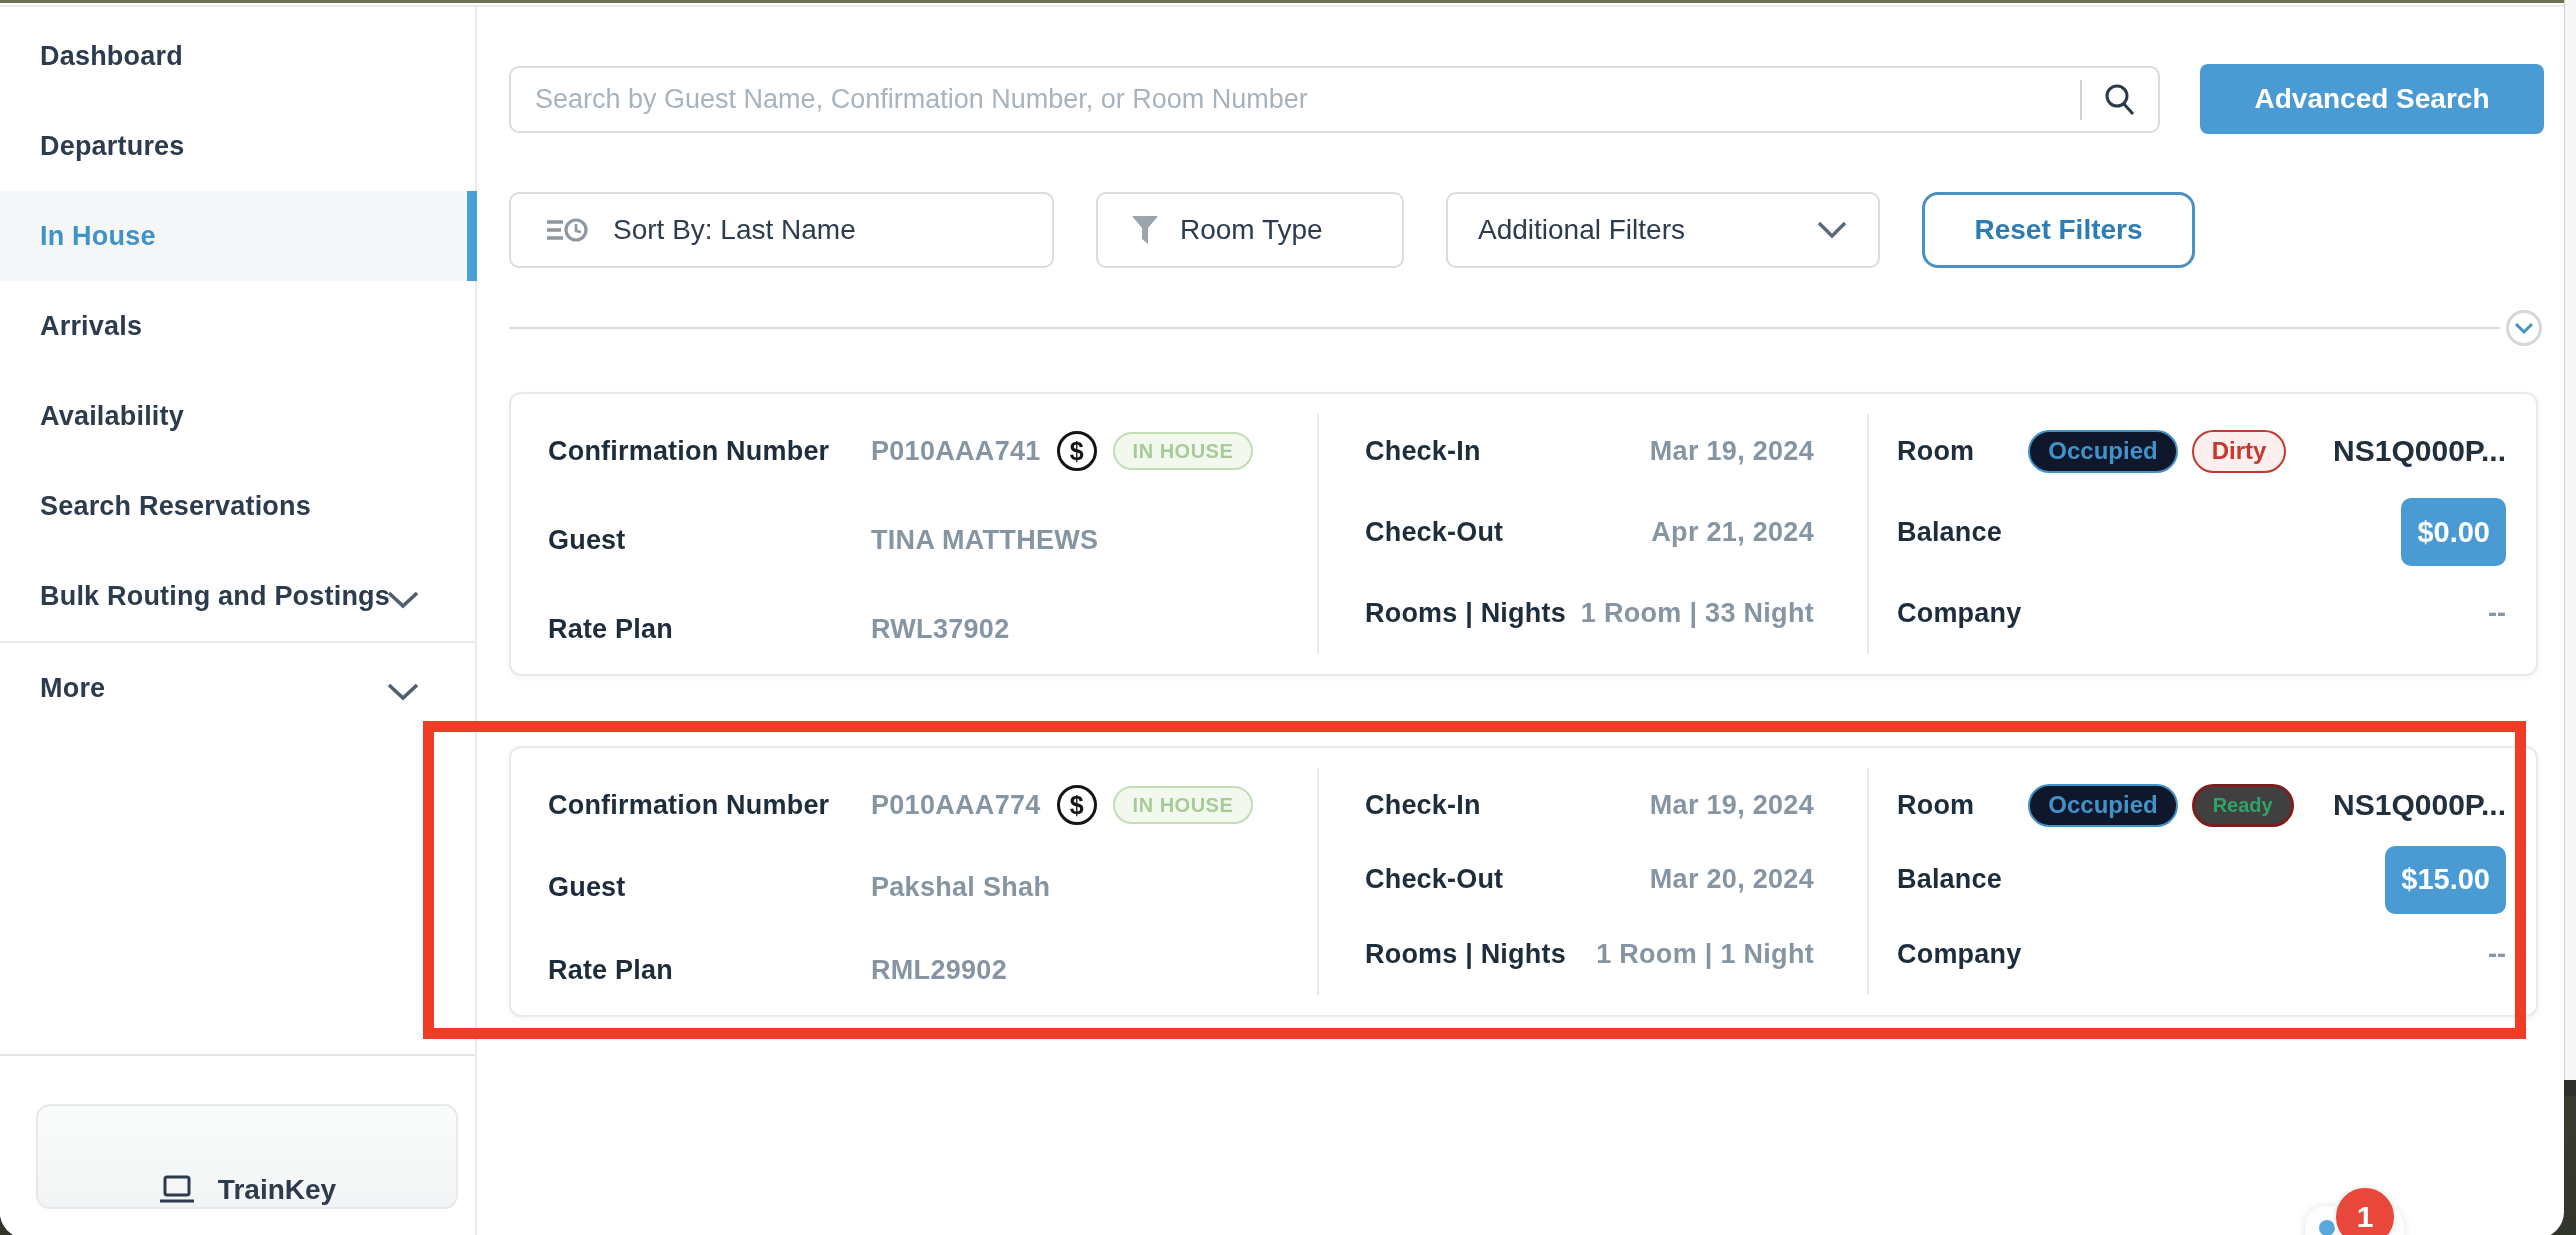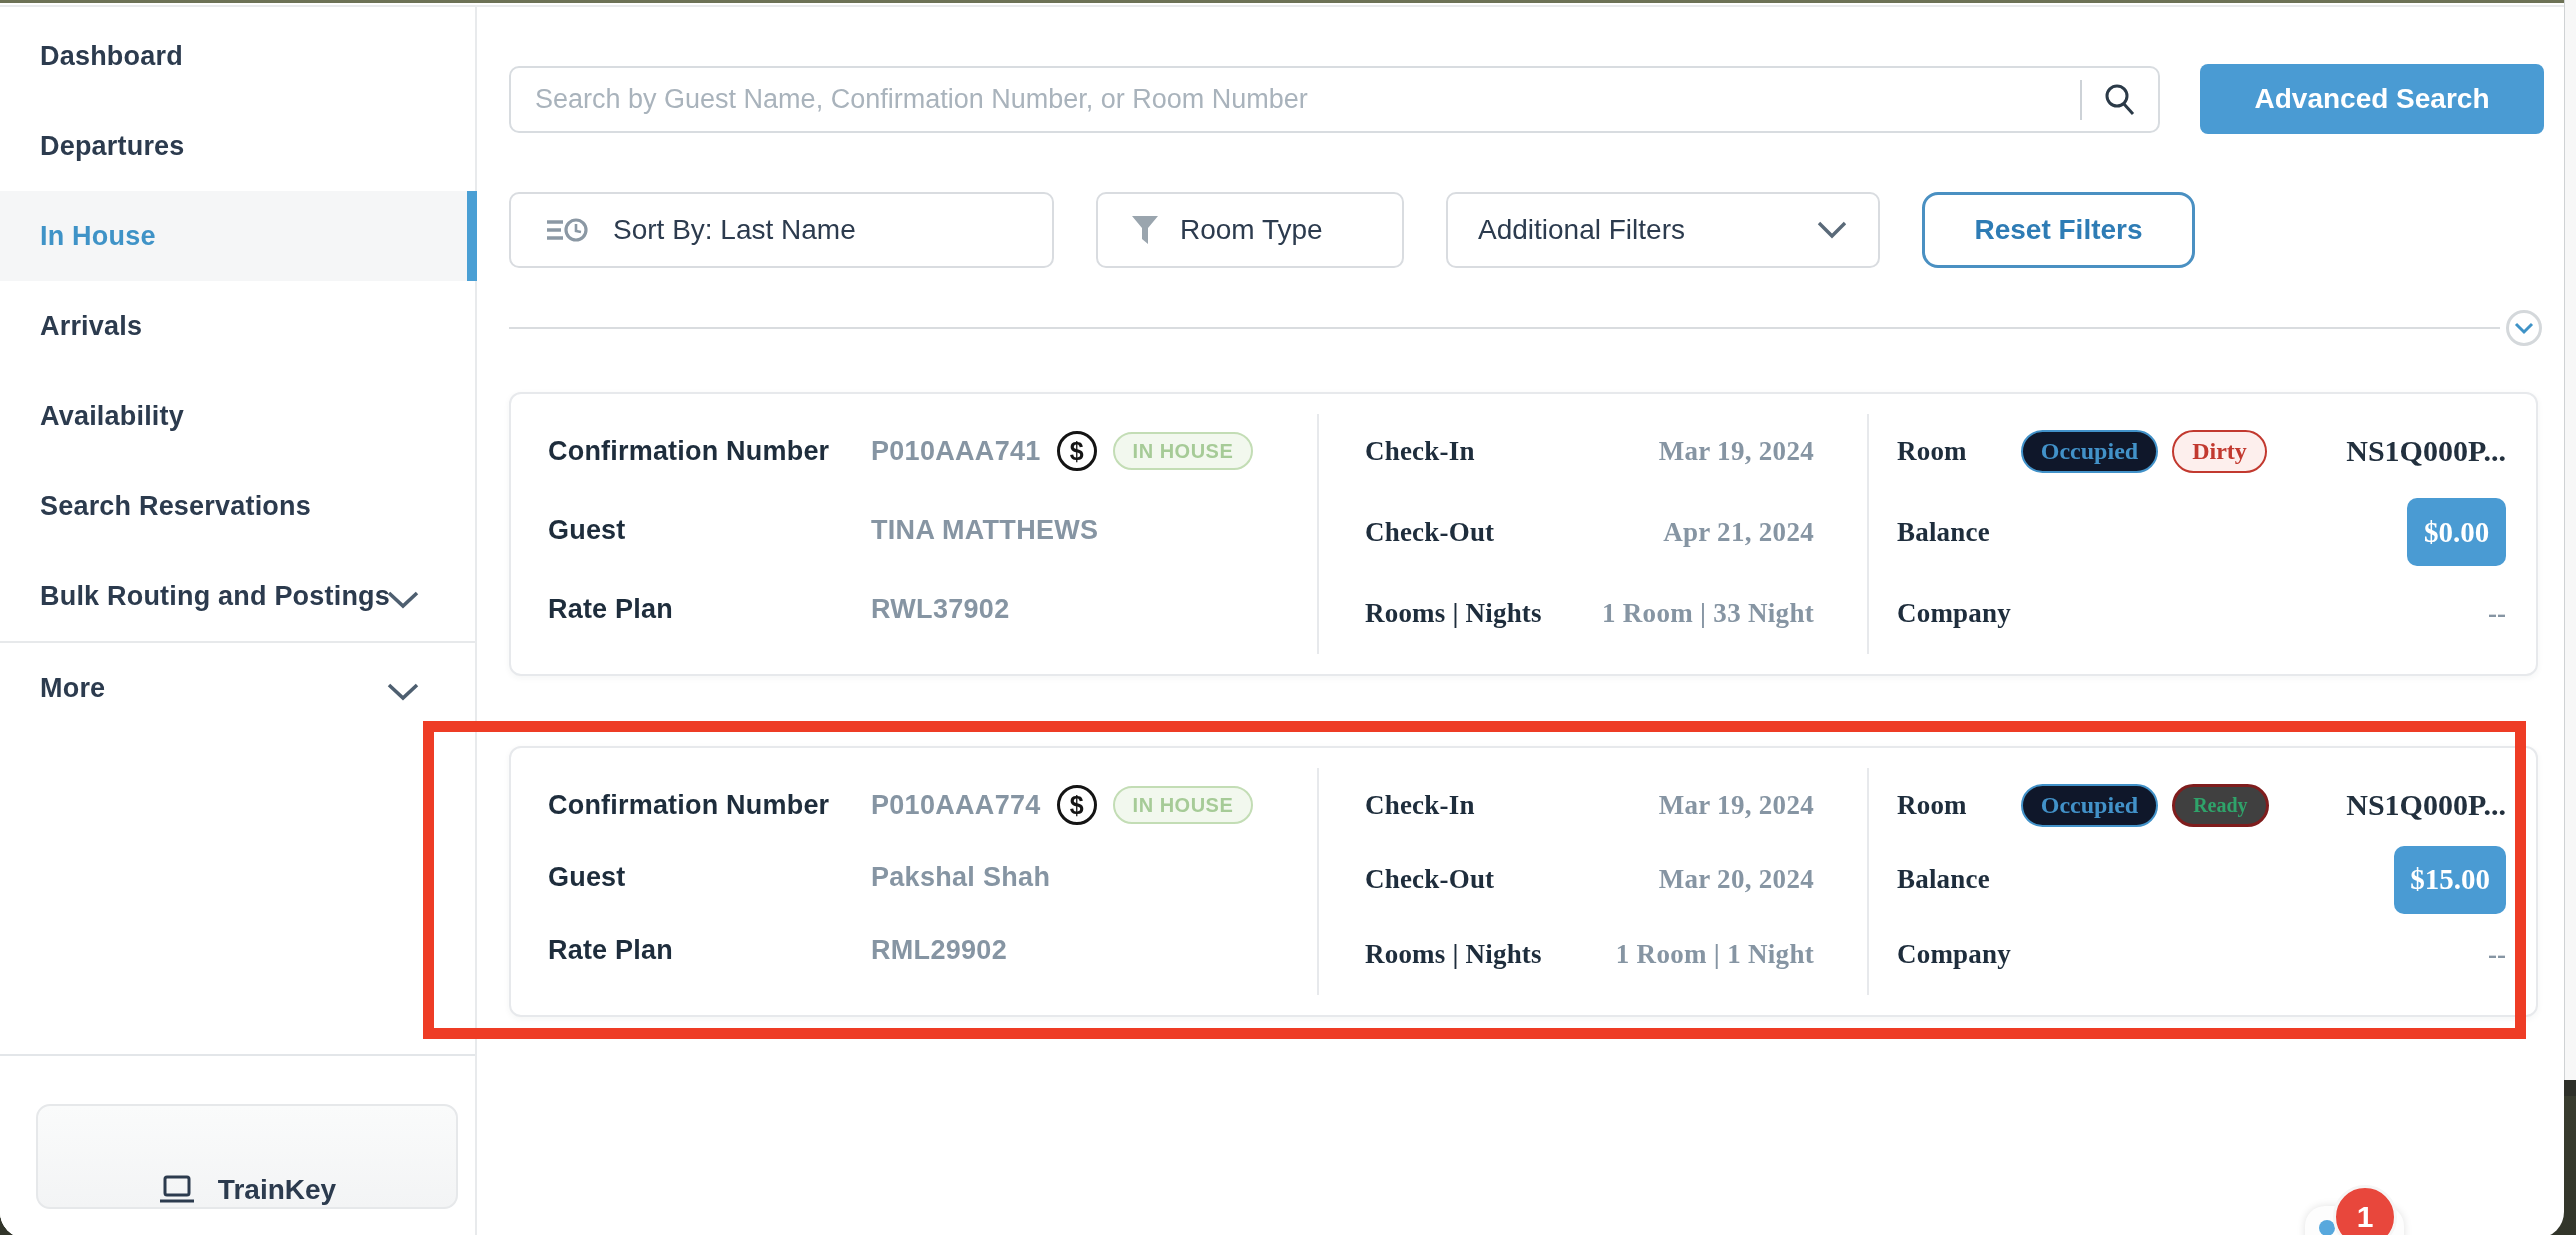--- a/index.html
+++ b/index.html
@@ -90,24 +90,24 @@
     background:#fff;border:2px solid #e7e9ec;border-radius:12px;
     box-shadow:0 2px 6px rgba(40,50,60,.05);
     display:grid;grid-template-columns:806px 550px 673px;cursor:pointer;
   }
   .card-1{top:389px;height:284px;}
   .card-2{top:743px;height:271px;}
   .hl-box{
     position:absolute;left:-56px;top:718px;width:2103px;height:318px;box-sizing:border-box;
     border:11px solid #ee3c25;pointer-events:none;z-index:5;
   }
-  .col{display:flex;flex-direction:column;justify-content:space-between;box-sizing:border-box;padding:30px 0 38px 0;}
+  .col{display:flex;flex-direction:column;justify-content:space-between;box-sizing:border-box;padding:30px 0 18px 0;}
   .col-b{border-left:2px solid #e7e9ec;padding-left:46px;padding-right:53px;margin:20px 0;}
   .col-c{border-left:2px solid #e7e9ec;padding-left:28px;padding-right:34px;margin:20px 0;}
-  .col-b,.col-c{padding-top:10px;padding-bottom:14px;font-family:Liberation Serif, serif;}
+  .col-b,.col-c{padding-top:10px;padding-bottom:14px;}
   .crow{display:flex;align-items:center;min-height:54px;}
   .col-a{padding-left:37px;padding-right:10px;}
   .col-a .lbl{width:323px;flex:0 0 323px;}
   .lbl{font-size:27px;font-weight:700;color:#1e2d3c;letter-spacing:0.2px;}
   .val{font-size:27px;font-weight:600;color:#8695a3;letter-spacing:0.3px;}
   .val-group{display:flex;align-items:center;gap:16px;}
   .col-b .val{margin-left:auto;}
   .col-c .right{margin-left:auto;}
   .room-num{font-size:30px;font-weight:700;color:#22303e;}
   .dashes{font-size:27px;font-weight:700;color:#8695a3;}

